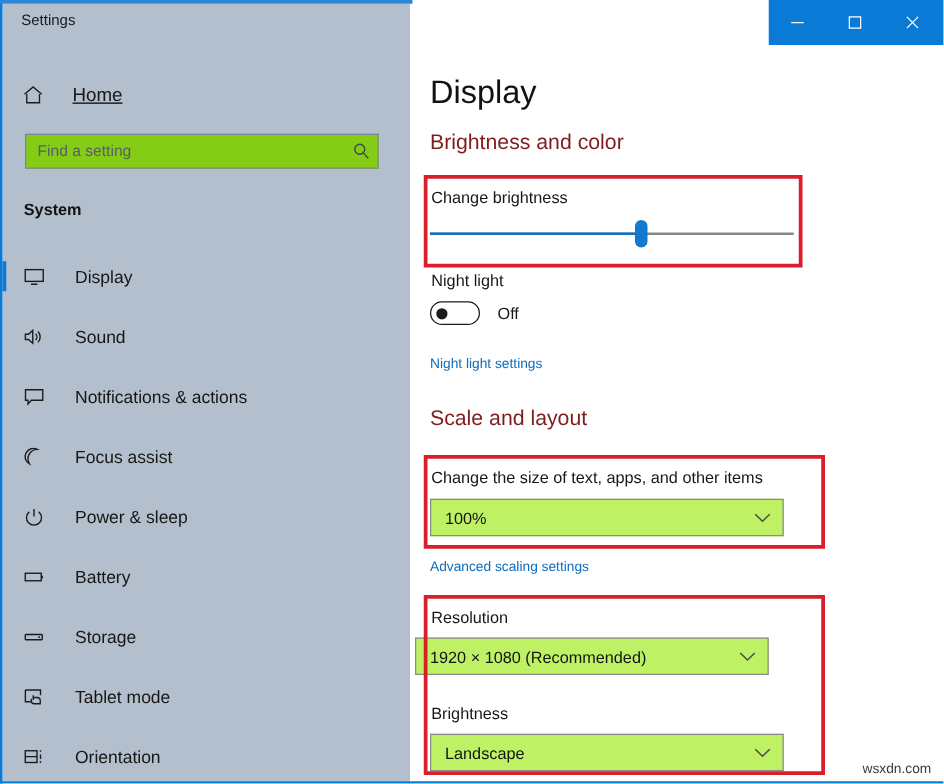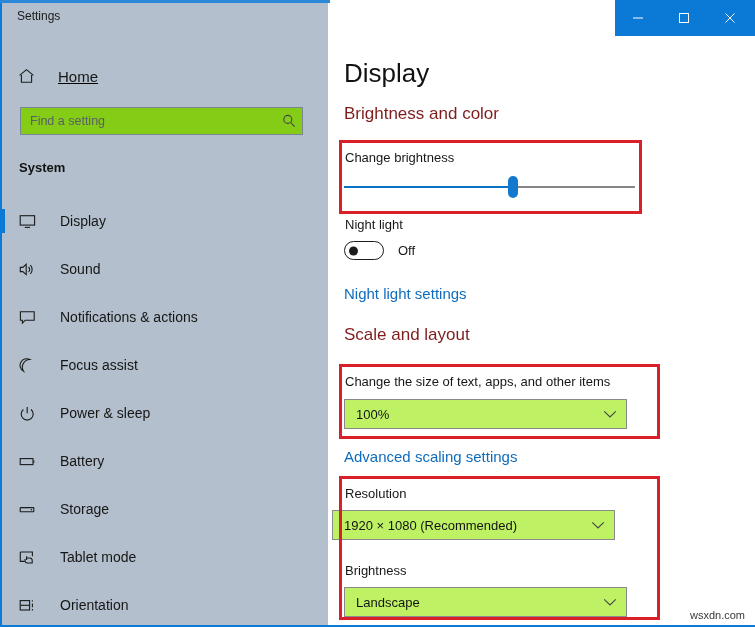--- a/index.html
+++ b/index.html
@@ -305,21 +305,21 @@
     border-radius: 50%;
     background: #1c1c1c;
   }
   .toggle-state {
     font-size: 13px;
     color: #171717;
     margin-left: 14px;
   }
 
   .link {
-    font-size: 15px;
+    font-size: 11px;
     color: #0f6cbd;
     text-decoration: none;
     cursor: pointer;
   }
   #link-nightlight {
     position: absolute;
     left: 16px;
     top: 249px;
   }
   #link-advscale {

